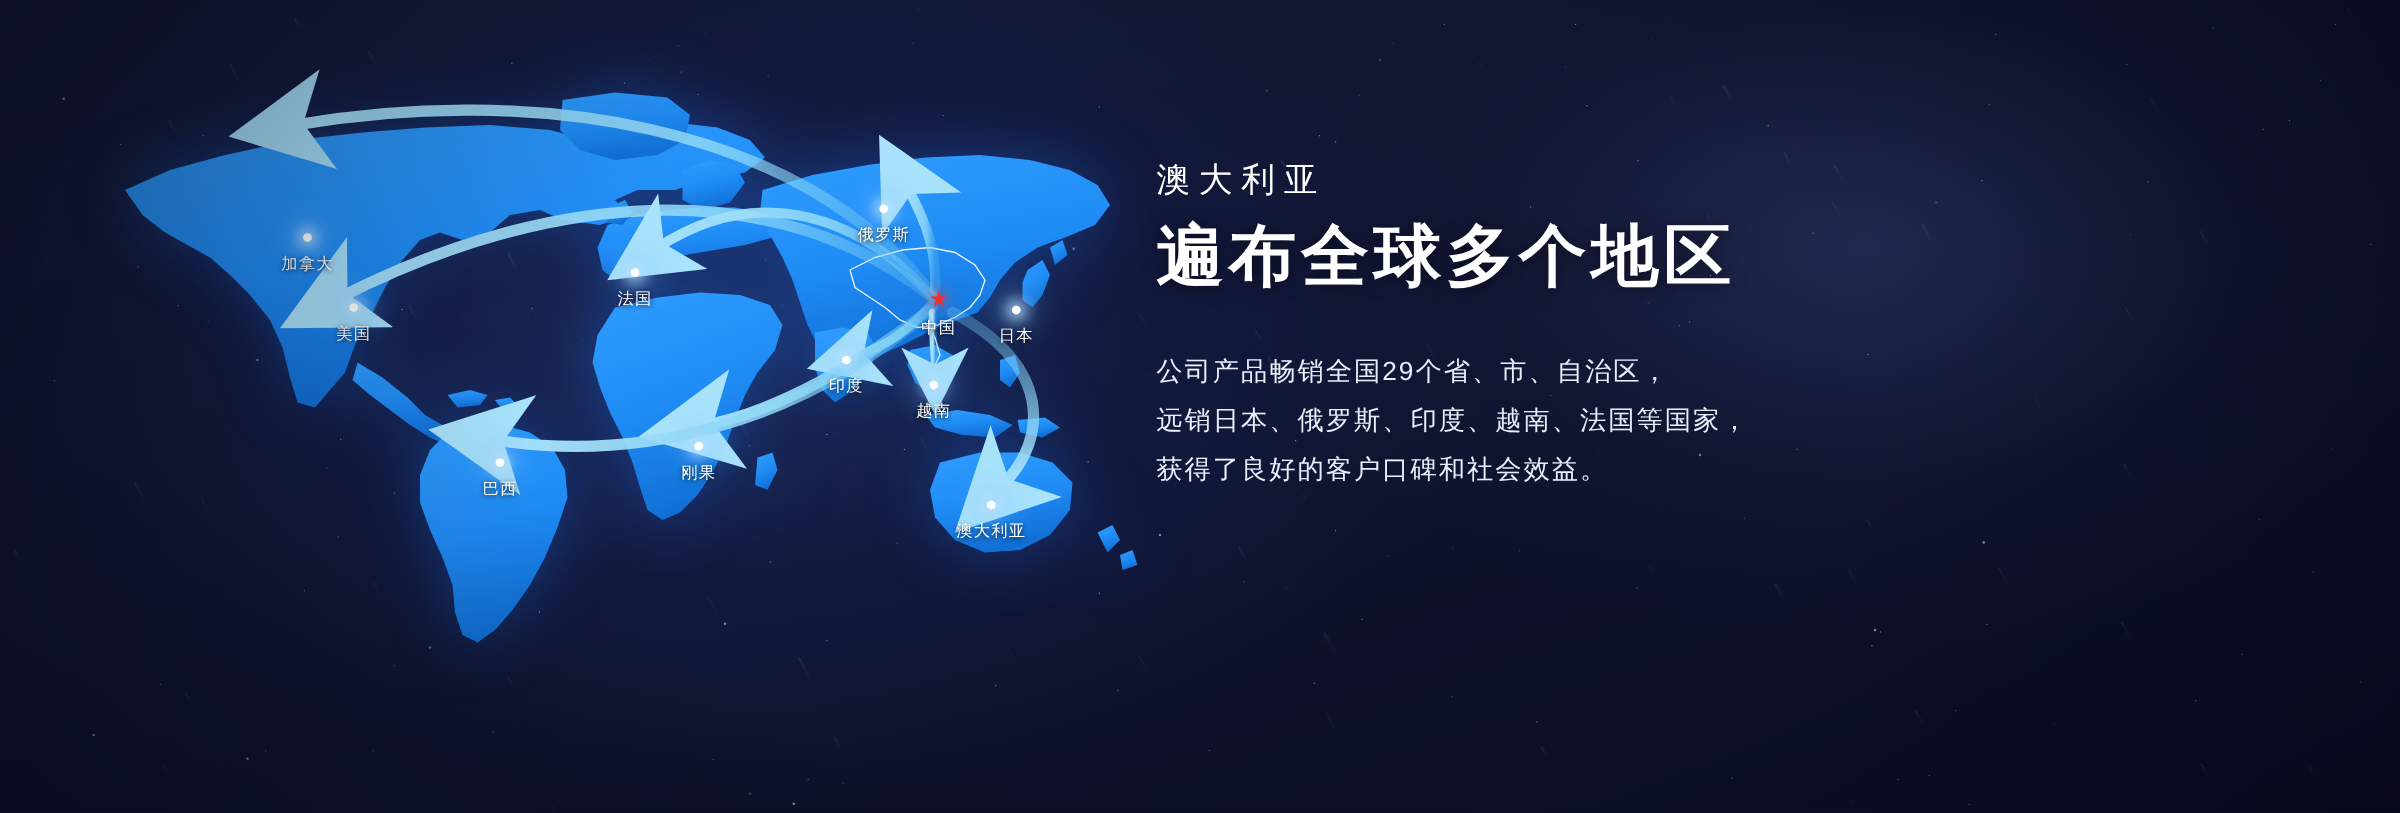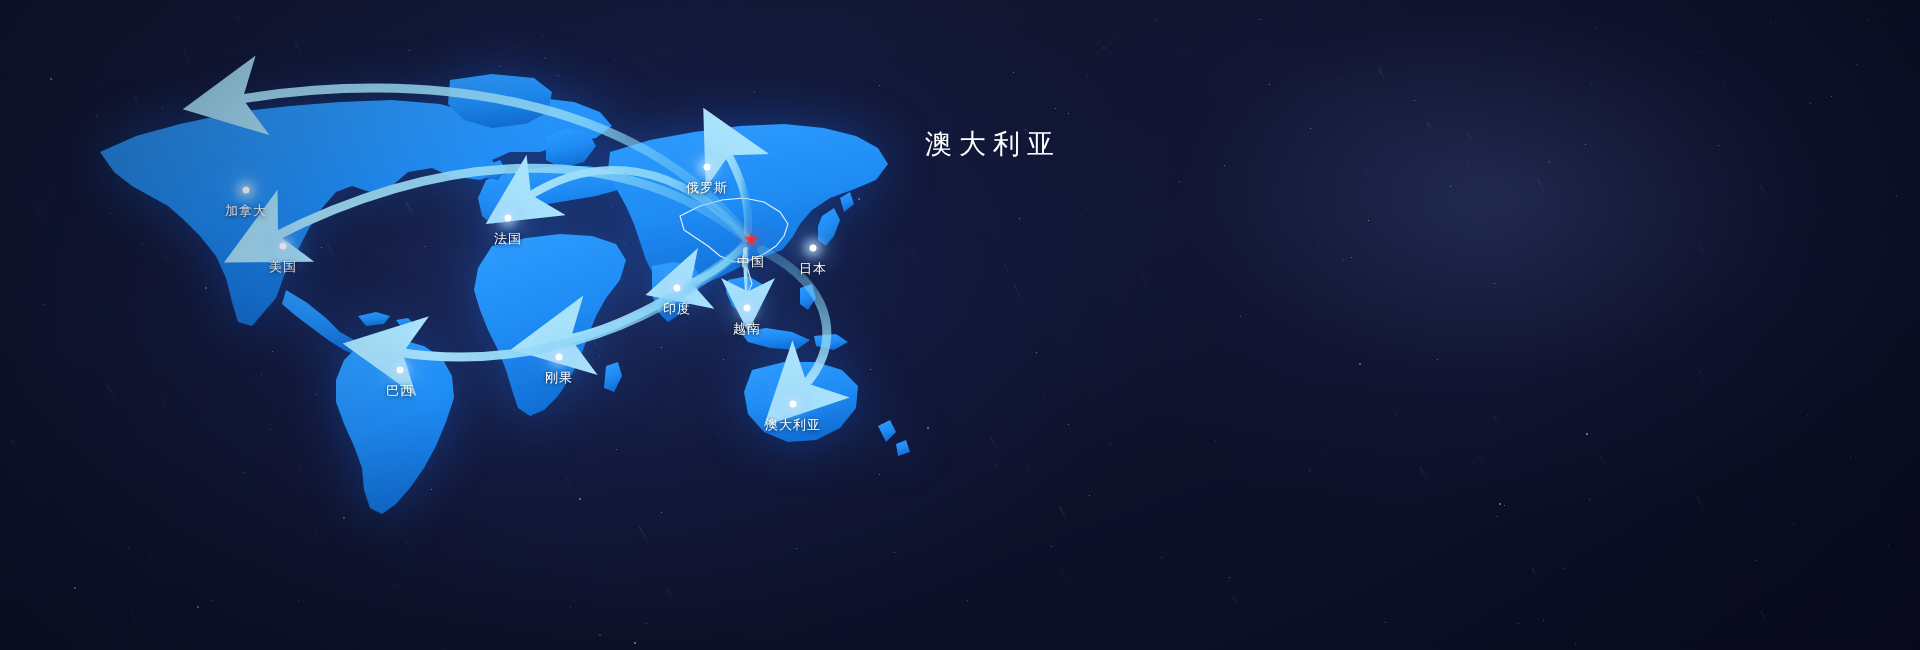--- a/index.html
+++ b/index.html
@@ -453,15 +453,21 @@
           <span class="dot"></span>
           <span class="label below">澳大利亚</span>
         </div>
       </div>
   </div>
 
   <div class="vignette"></div>
 
   <div class="copy">
     <div class="eyebrow">澳大利亚</div>
+    <h1 class="headline">遍布全球多个地区</h1>
+    <div class="para">
+      <div class="para-line">公司产品畅销全国29个省、市、自治区，</div>
+      <div class="para-line">远销日本、俄罗斯、印度、越南、法国等国家，</div>
+      <div class="para-line">获得了良好的客户口碑和社会效益。</div>
+    </div>
   </div>
 
 </div>
 
 </body></html>

